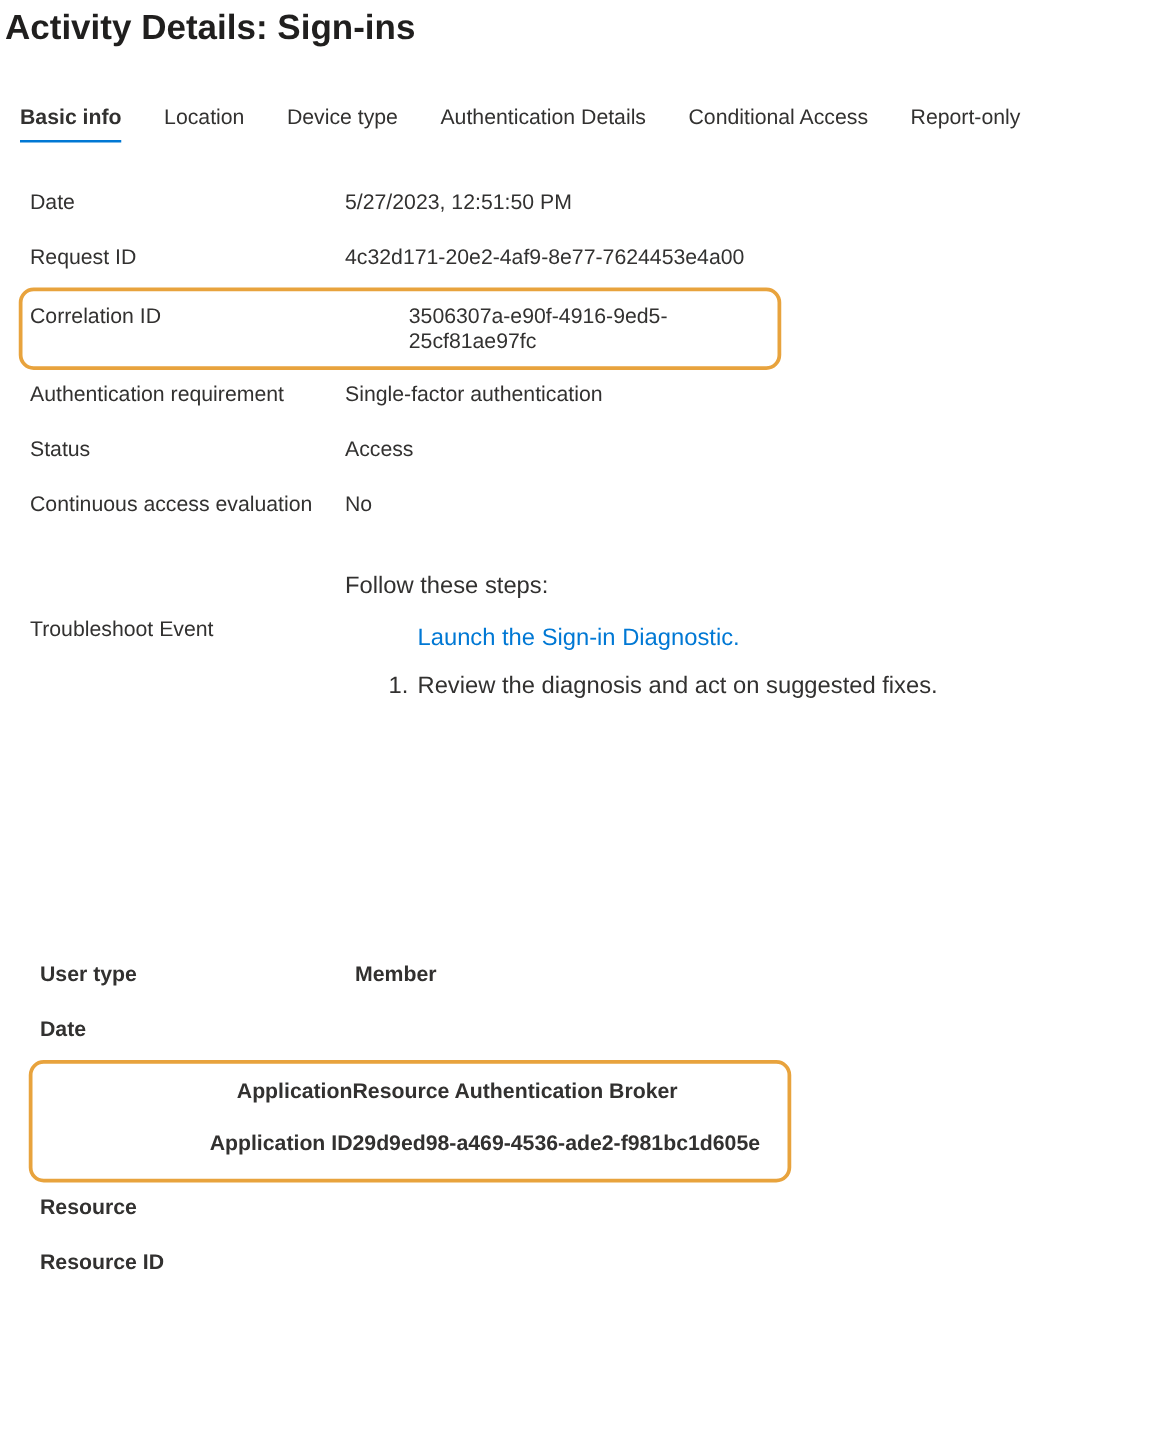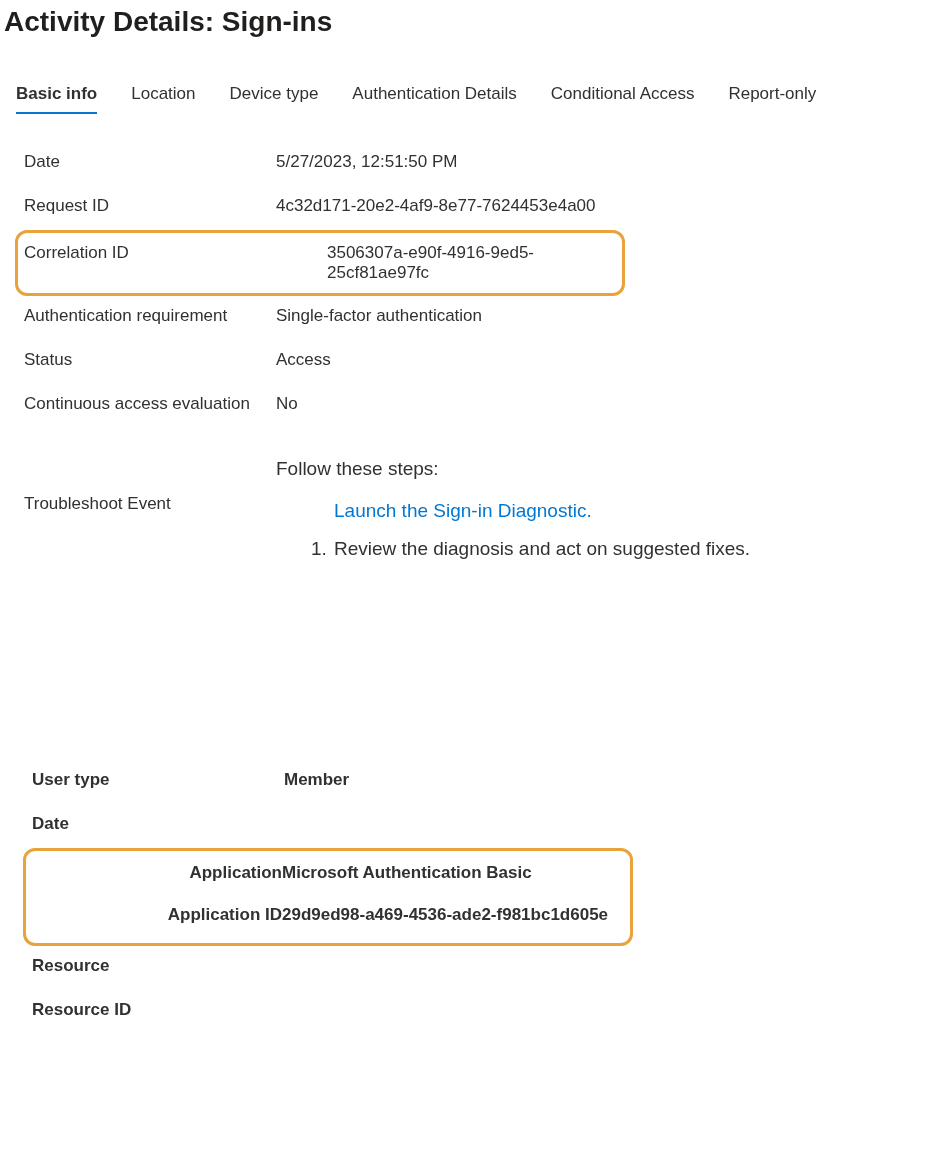--- a/index.html
+++ b/index.html
@@ -187,21 +187,21 @@
   <div class="row">
     <div class="label">User type</div>
     <div class="value">Member</div>
   </div>
   <div class="row">
     <div class="value">Date</div>
   </div>
   <div class="highlight-block">
     <div class="row">
       <div class="label">Application</div>
-      <div class="value">Microsoft Authentication Basic</div>
+      <div class="value">Resource Authentication Broker</div>
     </div>
     <div class="row">
       <div class="label">Application ID</div>
       <div class="value">29d9ed98-a469-4536-ade2-f981bc1d605e</div>
     </div>
   </div>
   <div class="row">
     <div class="label">Resource</div>
     <div class="value"></div>
   </div>

